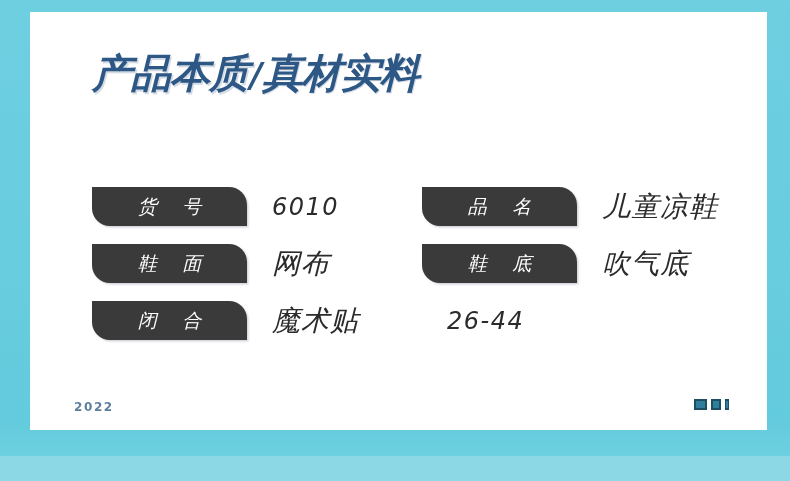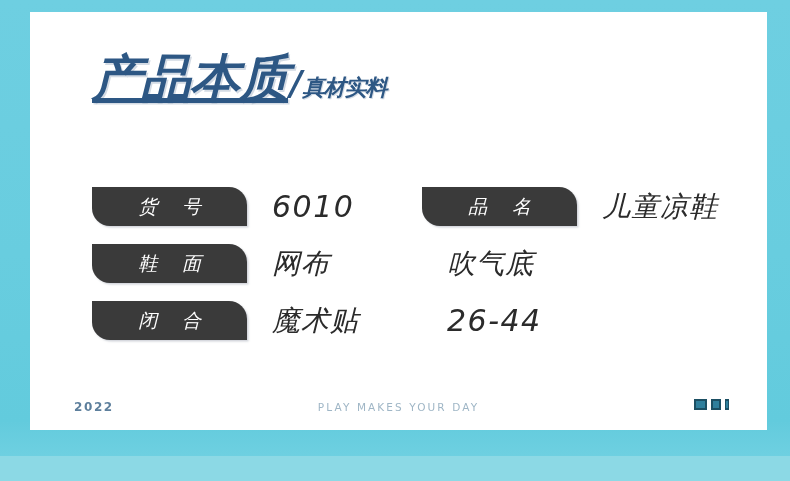--- a/index.html
+++ b/index.html
@@ -60,33 +60,32 @@
     display: flex;
     align-items: baseline;
     white-space: nowrap;
     color: #2d5784;
     font-weight: bold;
     font-style: italic;
     font-family: "DejaVu Sans", "Liberation Sans", sans-serif;
     letter-spacing: -1px;
   }
   .heading .h-main {
-    font-size: 50px;
+    font-size: 40px;
     line-height: 1;
     text-shadow: 1.5px 1.5px 0 rgba(160,175,195,0.45);
-    text-decoration: underline;
   }
   .heading .h-slash {
     font-size: 34px;
     line-height: 1;
     margin: 0 1px 0 2px;
     font-weight: bold;
   }
   .heading .h-sub {
-    font-size: 22px;
+    font-size: 40px;
     line-height: 1;
     text-shadow: 1.2px 1.2px 0 rgba(160,175,195,0.45);
   }
 
   
   .specs {
     position: absolute;
     left: 62px;
     top: 166px;
     width: 660px;
@@ -110,34 +109,34 @@
     justify-content: center;
     flex: 0 0 auto;
   }
   .spec-pill-text {
     color: #ffffff;
     font-size: 19px;
     font-style: italic;
     font-weight: normal;
     letter-spacing: 10px;
     text-indent: 10px;
-    font-family: Liberation Serif, serif;
+    font-family: Liberation Sans, sans-serif;
     white-space: nowrap;
   }
   .spec-value {
     margin-left: 25px;
     color: #2b2b2b;
     font-size: 28px;
     font-style: italic;
     letter-spacing: 1px;
     white-space: nowrap;
     font-family: "DejaVu Sans", "Liberation Sans", sans-serif;
   }
   .spec-value.latin {
-    font-size: 30px;
+    font-size: 24px;
     letter-spacing: 1.5px;
     font-style: italic;
   }
 
   
   .footer-year {
     position: absolute;
     left: 44px;
     top: 388px;
     color: #5d7f9c;
@@ -210,35 +209,37 @@
           </div>
           <div class="spec-value">儿童凉鞋</div>
         </div>
         <div class="spec-row">
           <div class="spec-pill">
             <span class="spec-pill-text">鞋  面</span>
           </div>
           <div class="spec-value">网布</div>
         </div>
         <div class="spec-row">
+          <div class="spec-pill">
+            <span class="spec-pill-text">鞋  底</span>
+          </div>
           <div class="spec-value">吹气底</div>
         </div>
         <div class="spec-row">
           <div class="spec-pill">
             <span class="spec-pill-text">闭  合</span>
           </div>
           <div class="spec-value">魔术贴</div>
         </div>
         <div class="spec-row">
           <div class="spec-value latin">26-44</div>
         </div>
       </div>
 
     <div class="footer-year">2022</div>
-    <div class="footer-tagline">PLAY MAKES YOUR DAY</div>
     <div class="footer-marks" id="footer-marks">
         <span class="mark mark-lg"></span>
         <span class="mark mark-md"></span>
         <span class="mark mark-sm"></span>
       </div>
 
   </div>
 </div>
 
 </body></html>

